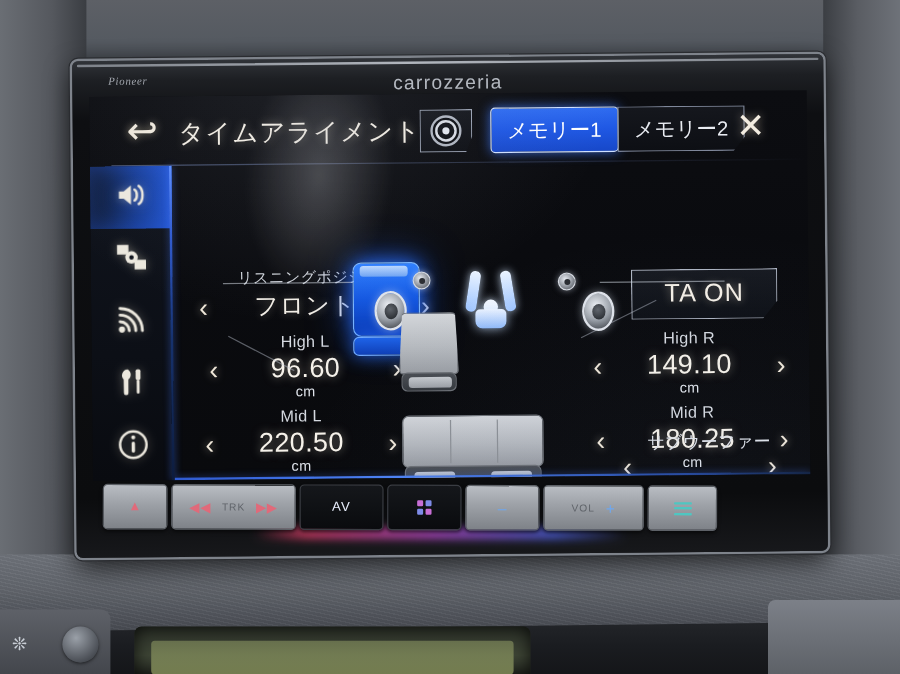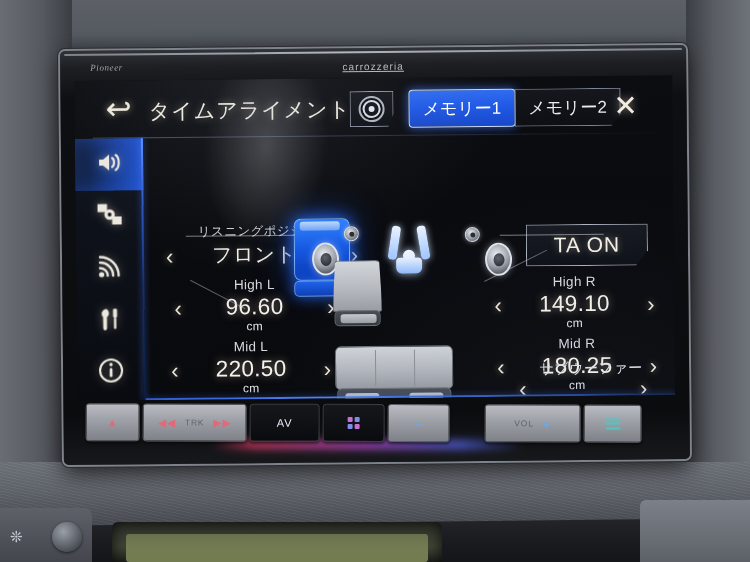--- a/index.html
+++ b/index.html
@@ -87,23 +87,22 @@
     background:linear-gradient(90deg,#8b9098,#c9ced6 45%,#8b9098);
     opacity:.85; border-radius:2px;
   }
   .brand-pioneer{
     position:absolute; left:30px; top:12px;
     color:#b9bec6; font-size:9px; font-style:italic; letter-spacing:.6px;
     font-family:"Liberation Serif", serif; opacity:.85;
   }
   .brand-carrozzeria{
     position:absolute; left:50%; transform:translateX(-50%); top:13px;
-    color:#c4c9d1; font-size:10px; letter-spacing:1.1px; opacity:.9;
+    color:#c4c9d1; font-size:16px; letter-spacing:1.1px; opacity:.9;
     font-family:"Liberation Sans", sans-serif;
-    text-decoration:underline;
   }
 
   
   #screen{
     position:absolute; left:14px; top:30px; width:598px; height:320px;
     background:linear-gradient(180deg,#0c0d11 0%,#0a0b0f 40%,#090a0d 100%);
     overflow:hidden;
   }
   .scr-glow{
     position:absolute; inset:0; pointer-events:none; z-index:40;
@@ -393,21 +392,21 @@
   .pbtn.dark{
     background:linear-gradient(180deg,#15171b 0%,#0e1013 60%,#0a0b0e 100%);
     border:1px solid #3a3d43; color:#dfe4ec;
   }
   .eject{ width:54px; }
   .trk{ width:104px; }
   .av{ width:70px; }
   .apps{ width:62px; }
   .navi{ width:70px; }
   .volminus{ width:62px; }
-  .volplus{ width:96px;margin-left:32px; }
+  .volplus{ width:84px; }
   .menu{ width:58px; }
   .lbl-red{ color:#e06a7a; font-size:11px; }
   .lbl-av{ color:#e8eefc; font-size:11px; letter-spacing:1px; }
   .lbl-navi{ color:#e8eefc; font-size:10px; letter-spacing:1px; }
   .lbl-blue{ color:#6fa8ef; font-size:13px; }
   .lbl-grey{ color:#60646a; font-size:8.5px; letter-spacing:.8px; }
   .grid-ico{ display:grid; grid-template-columns:5px 5px; grid-template-rows:5px 5px; gap:2px; }
   .grid-ico i{ background:#c86fd6; border-radius:1px; display:block; }
   .grid-ico i:nth-child(2){ background:#7f8ce8; }
   .grid-ico i:nth-child(3){ background:#7f8ce8; }

